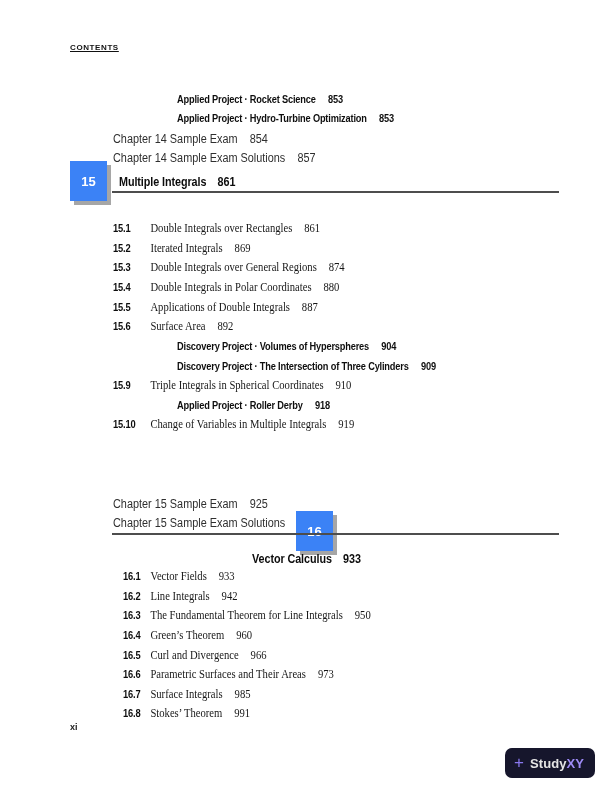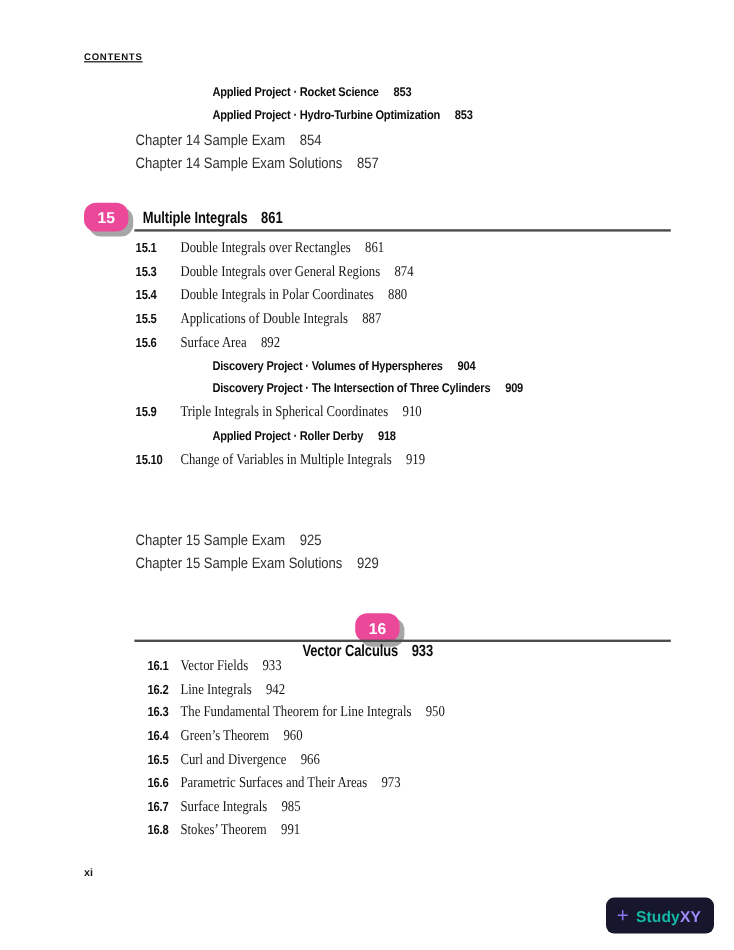--- a/index.html
+++ b/index.html
@@ -8,25 +8,25 @@
 
   .page { position:absolute; inset:0; background:#fff; }
 
   .contents-header {
     position:absolute; left:70px; width:489px; top:43px;
     text-align:left; font-size:8px; font-weight:700; letter-spacing:.6px; color:#111;text-decoration:underline;
   }
 
   .content { position:absolute; left:70px; top:0; width:489px; height:792px; }
 
-  .block { position:absolute; left:0; width:100%; }
+  .block { position:absolute; left:0; width:100%;margin-top:22px; }
   #front-projects { top:67px; }
   #front-exams    { top:107px; }
   #ch15-items     { top:197px; }
-  #ch15-exams     { top:440px;text-align:right; }
+  #ch15-exams     { top:472px;text-align:right; }
   #ch16-items     { top:545px;text-align:center; }
 
   .row { height:19.6px; display:flex; align-items:center; }
   .inner { display:flex; align-items:baseline; transform-origin:0 50%; white-space:nowrap; }
 
   
   .row.section { padding-left:43px; }
   .section .inner { transform:scaleX(0.85); font-family:"Liberation Serif", serif; font-size:12.5px; color:#161616; }
   .section .num { font-family:"Liberation Sans", sans-serif; font-weight:700; font-size:11px; width:44px; flex:none; color:#0e0e0e; letter-spacing:-.2px; }
   .section .pg { margin-left:14px; }
@@ -39,25 +39,24 @@
   
   .row.exam { padding-left:43px; }
   .exam .inner { transform:scaleX(0.87); font-size:12.5px; color:#2f2f2f; }
   .exam .pg { margin-left:14px; }
 
   
   .ch-header { position:absolute; left:0; width:100%; height:24px; display:flex; align-items:center; }
   #ch15-header { top:169px; }
   #ch16-header { top:511px;flex-direction:column; }
   .ch-box {
-    width:37px; height:24px; flex:none; background:#ec4899; color:#fff;
+    width:37px; height:40px; flex:none; background:#3b82f6; color:#fff;
     display:flex; align-items:center; justify-content:center;
     font-weight:700; font-size:13px;
     box-shadow:4px 4px 0 0 #a6a6a6;
-    border-radius:10px;
   }
   .ch-text { display:flex; align-items:baseline; margin-left:12px; transform:scaleX(0.8); transform-origin:0 50%; white-space:nowrap; }
   .ch-title { font-weight:700; font-size:13.5px; color:#0c0c0c; letter-spacing:-.1px; }
   .ch-page  { font-weight:700; font-size:13.5px; color:#0c0c0c; margin-left:14px; }
   .ch-rule { position:absolute; left:42px; right:0; bottom:0; height:2px; background:#4d4d4d; }
 
   .page-footer {
     position:absolute; left:70px; width:489px; top:722px;
     text-align:left; font-size:9px; font-weight:700; color:#1a1a1a;
   }
@@ -123,20 +122,27 @@
     <div class="block" id="ch15-items">
         <div class="row section">
           <div class="inner">
             <span class="num">15.1</span>
             <span class="title">Double Integrals over Rectangles</span>
             <span class="pg">861</span>
           </div>
         </div>
         <div class="row section">
           <div class="inner">
+            <span class="num">15.2</span>
+            <span class="title">Iterated Integrals</span>
+            <span class="pg">869</span>
+          </div>
+        </div>
+        <div class="row section">
+          <div class="inner">
             <span class="num">15.3</span>
             <span class="title">Double Integrals over General Regions</span>
             <span class="pg">874</span>
           </div>
         </div>
         <div class="row section">
           <div class="inner">
             <span class="num">15.4</span>
             <span class="title">Double Integrals in Polar Coordinates</span>
             <span class="pg">880</span>
@@ -273,17 +279,17 @@
           </div>
         </div>
       </div>
 
   </div>
 
   <div class="page-footer">xi</div>
 
   <div class="logo" style="background: rgb(22, 22, 44);">
     <span class="logo-plus" style="color: rgb(138, 121, 240);">+</span>
-    <span class="logo-study" style="color: #14b8a6;">Study</span>
+    <span class="logo-study" style="color: #e5e5e5;">Study</span>
     <span class="logo-xy" style="color: rgb(158, 139, 247);">XY</span>
   </div>
 
 </div>
 
 </body></html>

